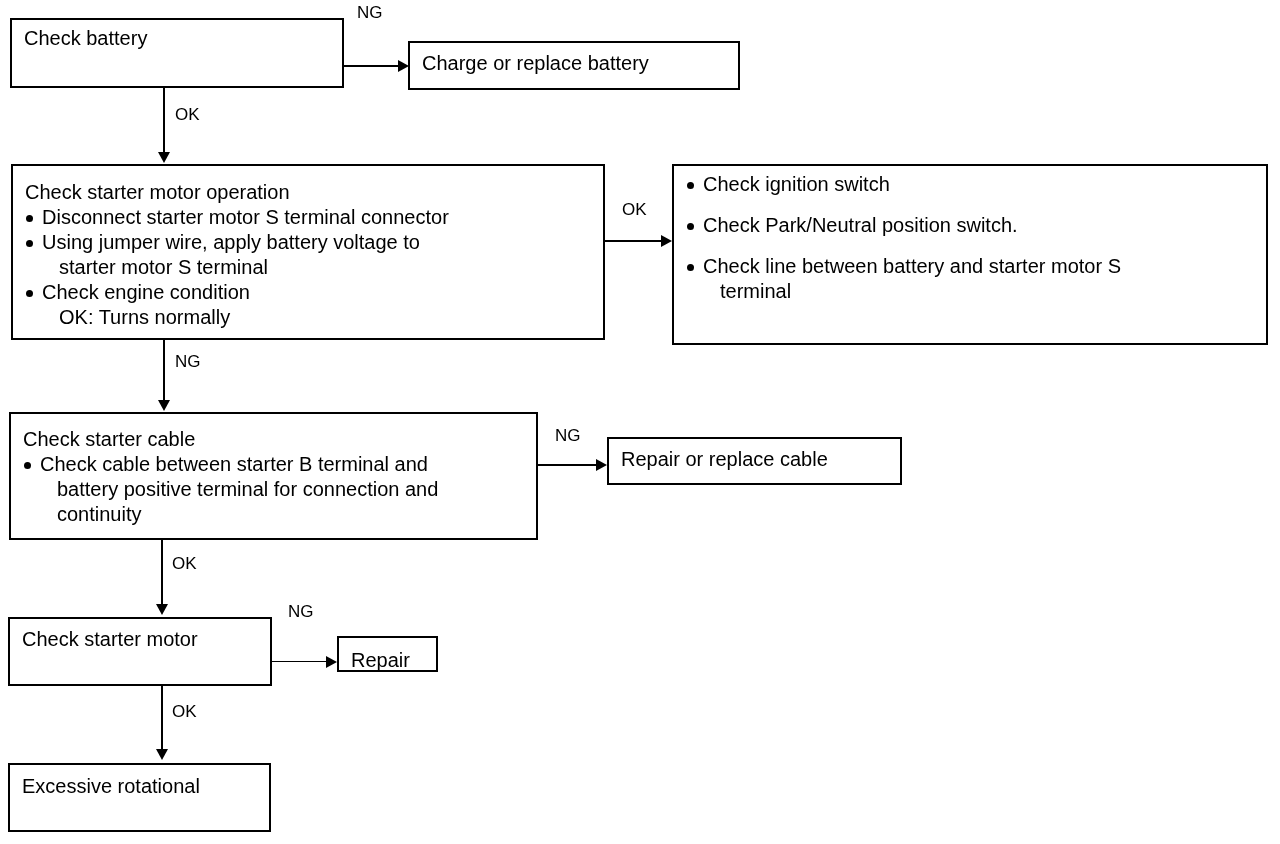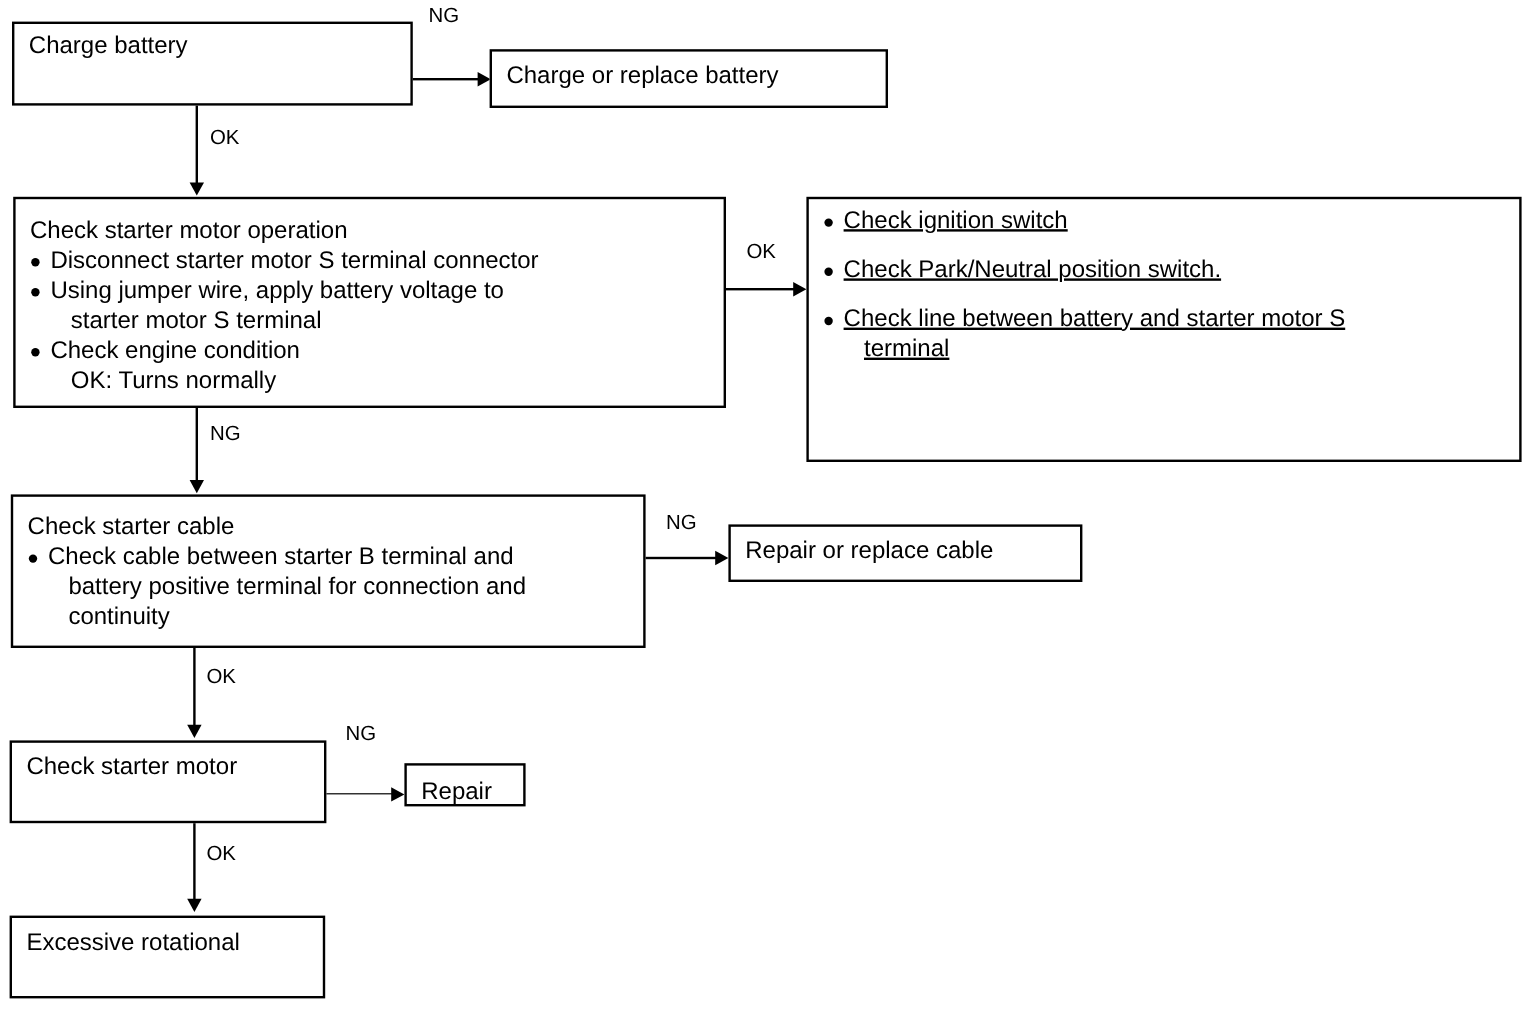--- a/index.html
+++ b/index.html
@@ -96,21 +96,21 @@
     line-height: 21px;
     white-space: nowrap;
   }
 </style>
 </head>
 <body>
 
 <div id="canvas">
 
   <div class="node" style="left:10px; top:18px; width:334px; height:70px;">
-    <span class="title">Charge battery</span>
+    <span class="title">Check battery</span>
   </div>
 
   <div class="edge-label" style="left:357px; top:2px;">NG</div>
   <div class="hline" style="left:344px; top:65px; width:58px;"></div>
   <div class="arrow-right" style="left:398px; top:60px;"></div>
 
   <div class="node" style="left:408px; top:41px; width:332px; height:49px; padding-top:8px;">
     <span class="title">Charge or replace battery</span>
   </div>
 
@@ -132,21 +132,21 @@
         <span>Check engine condition</span>
         <span class="sub">OK: Turns normally</span>
       </li>
     </ul>
   </div>
 
   <div class="edge-label" style="left:622px; top:199px;">OK</div>
   <div class="hline" style="left:605px; top:240px; width:60px;"></div>
   <div class="arrow-right" style="left:661px; top:235px;"></div>
 
-  <div class="node" style="left:672px; top:164px; width:596px; height:221px; text-decoration:underline;">
+  <div class="node" style="left:672px; top:164px; width:596px; height:181px; ">
     <ul class="bullets spaced">
       <li>
         <span>Check ignition switch</span>
       </li>
       <li>
         <span>Check Park/Neutral position switch.</span>
       </li>
       <li>
         <span>Check line between battery and starter motor S</span>
         <span class="sub">terminal</span>

